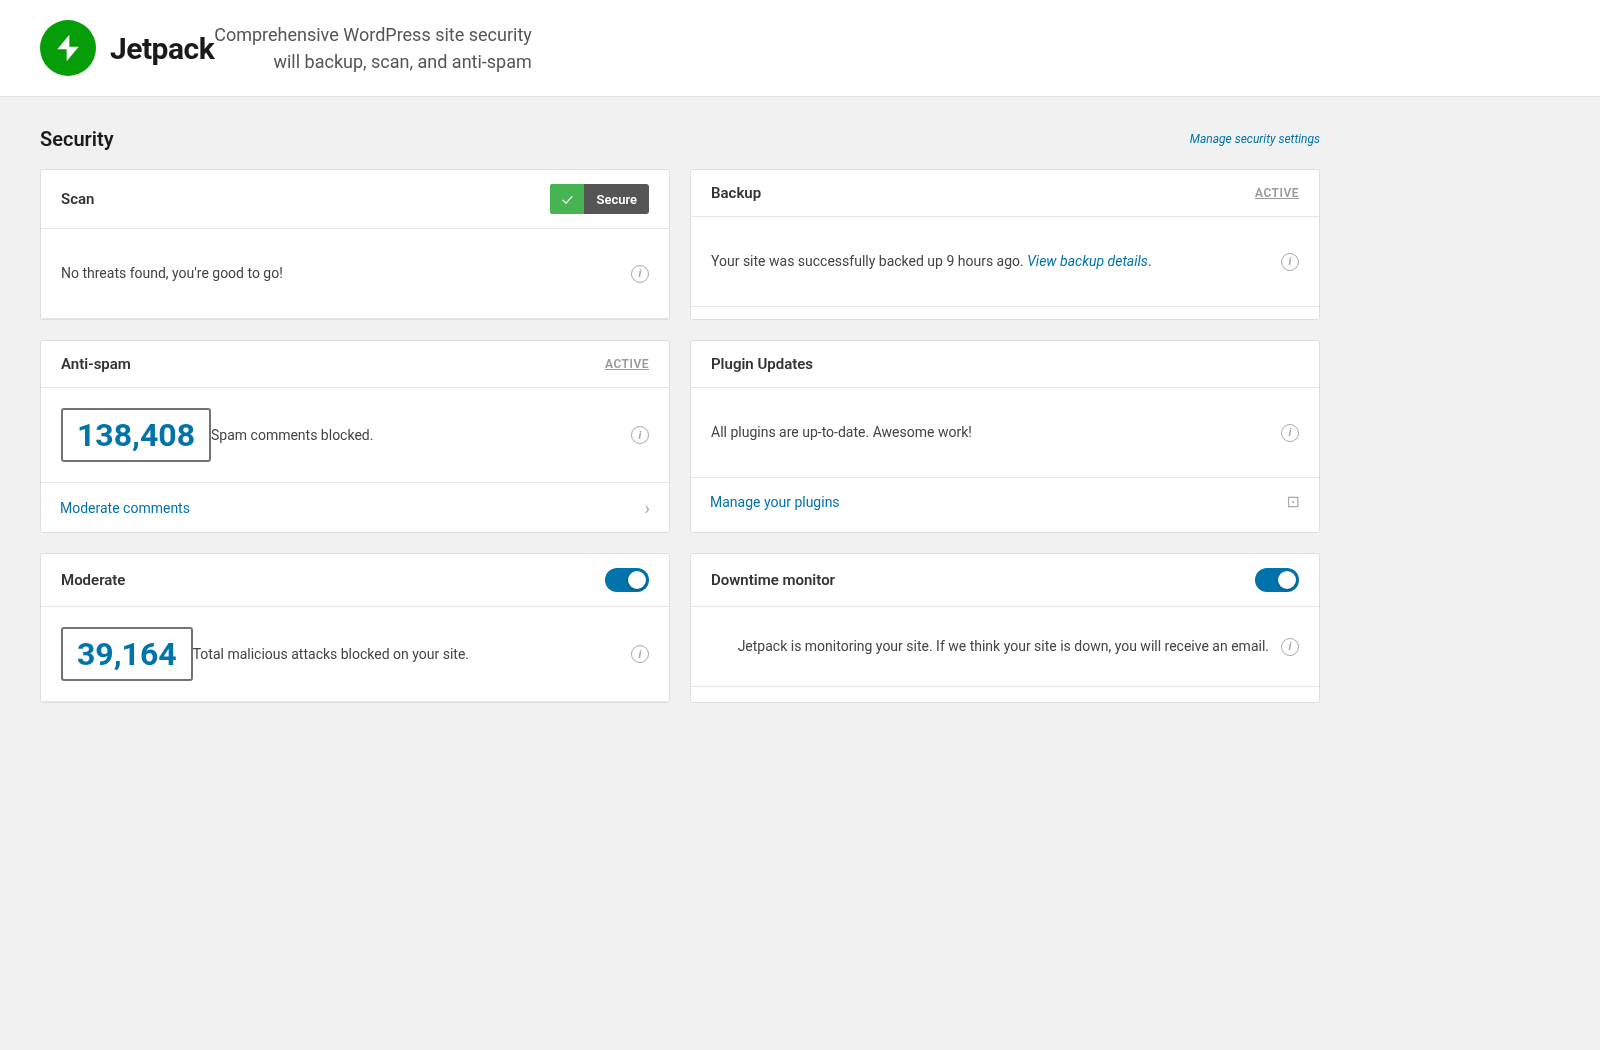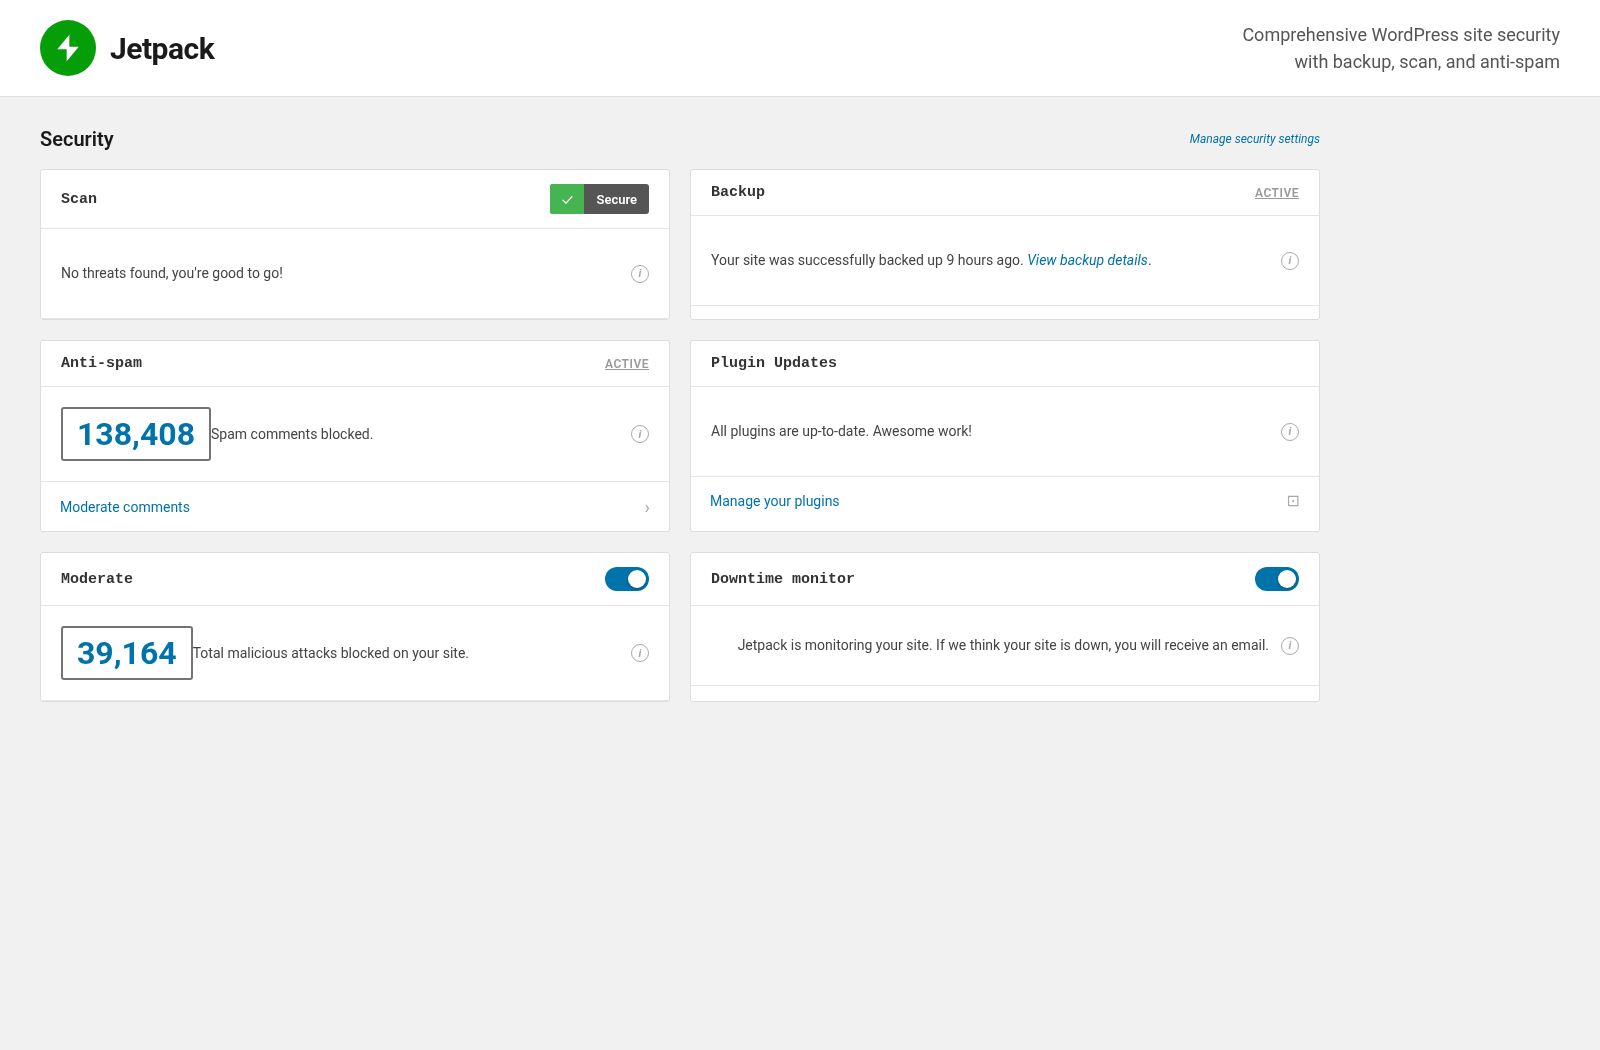--- a/index.html
+++ b/index.html
@@ -9,21 +9,21 @@
       color: #333;
       font-size: 14px;
     }
 
     
     .header {
       background: #fff;
       padding: 20px 40px;
       display: flex;
       align-items: center;
-      justify-content: space-between;
+      justify-content: flex-start;
       border-bottom: 1px solid #e0e0e0;
     }
     .logo-area {
       display: flex;
       align-items: center;
       gap: 14px;
     }
     .jetpack-logo-icon {
       width: 56px;
       height: 56px;
@@ -95,21 +95,20 @@
       display: flex;
       align-items: center;
       justify-content: space-between;
       padding: 14px 20px;
       border-bottom: 1px solid #e5e5e5;
     }
     .card-title {
       font-size: 15px;
       font-weight: 600;
       color: #333;
-      font-family: Liberation Mono, monospace;
     }
     .card-body {
       padding: 20px 20px;
       border-bottom: 1px solid #e5e5e5;
       min-height: 90px;
       display: flex;
       align-items: center;
       position: relative;
     }
     .card-body-text {
@@ -257,21 +256,21 @@
   <div class="logo-area">
     <div class="jetpack-logo-icon">
       <svg viewBox="0 0 24 24" fill="white" xmlns="http://www.w3.org/2000/svg">
         <polygon points="13,2 13,11 20,11 11,22 11,13 4,13"></polygon>
       </svg>
     </div>
     <span class="logo-text">Jetpack</span>
   </div>
   <div class="header-tagline">
     <span>Comprehensive WordPress site security</span><br>
-    <span>with backup, scan, and anti-spam</span>
+    <span>will backup, scan, and anti-spam</span>
   </div>
 </header>
 
 <main class="main">
 
   <div class="section-header">
     <h2 class="section-title">Security</h2>
     <a class="manage-link" href="#">Manage security settings</a>
   </div>
 

